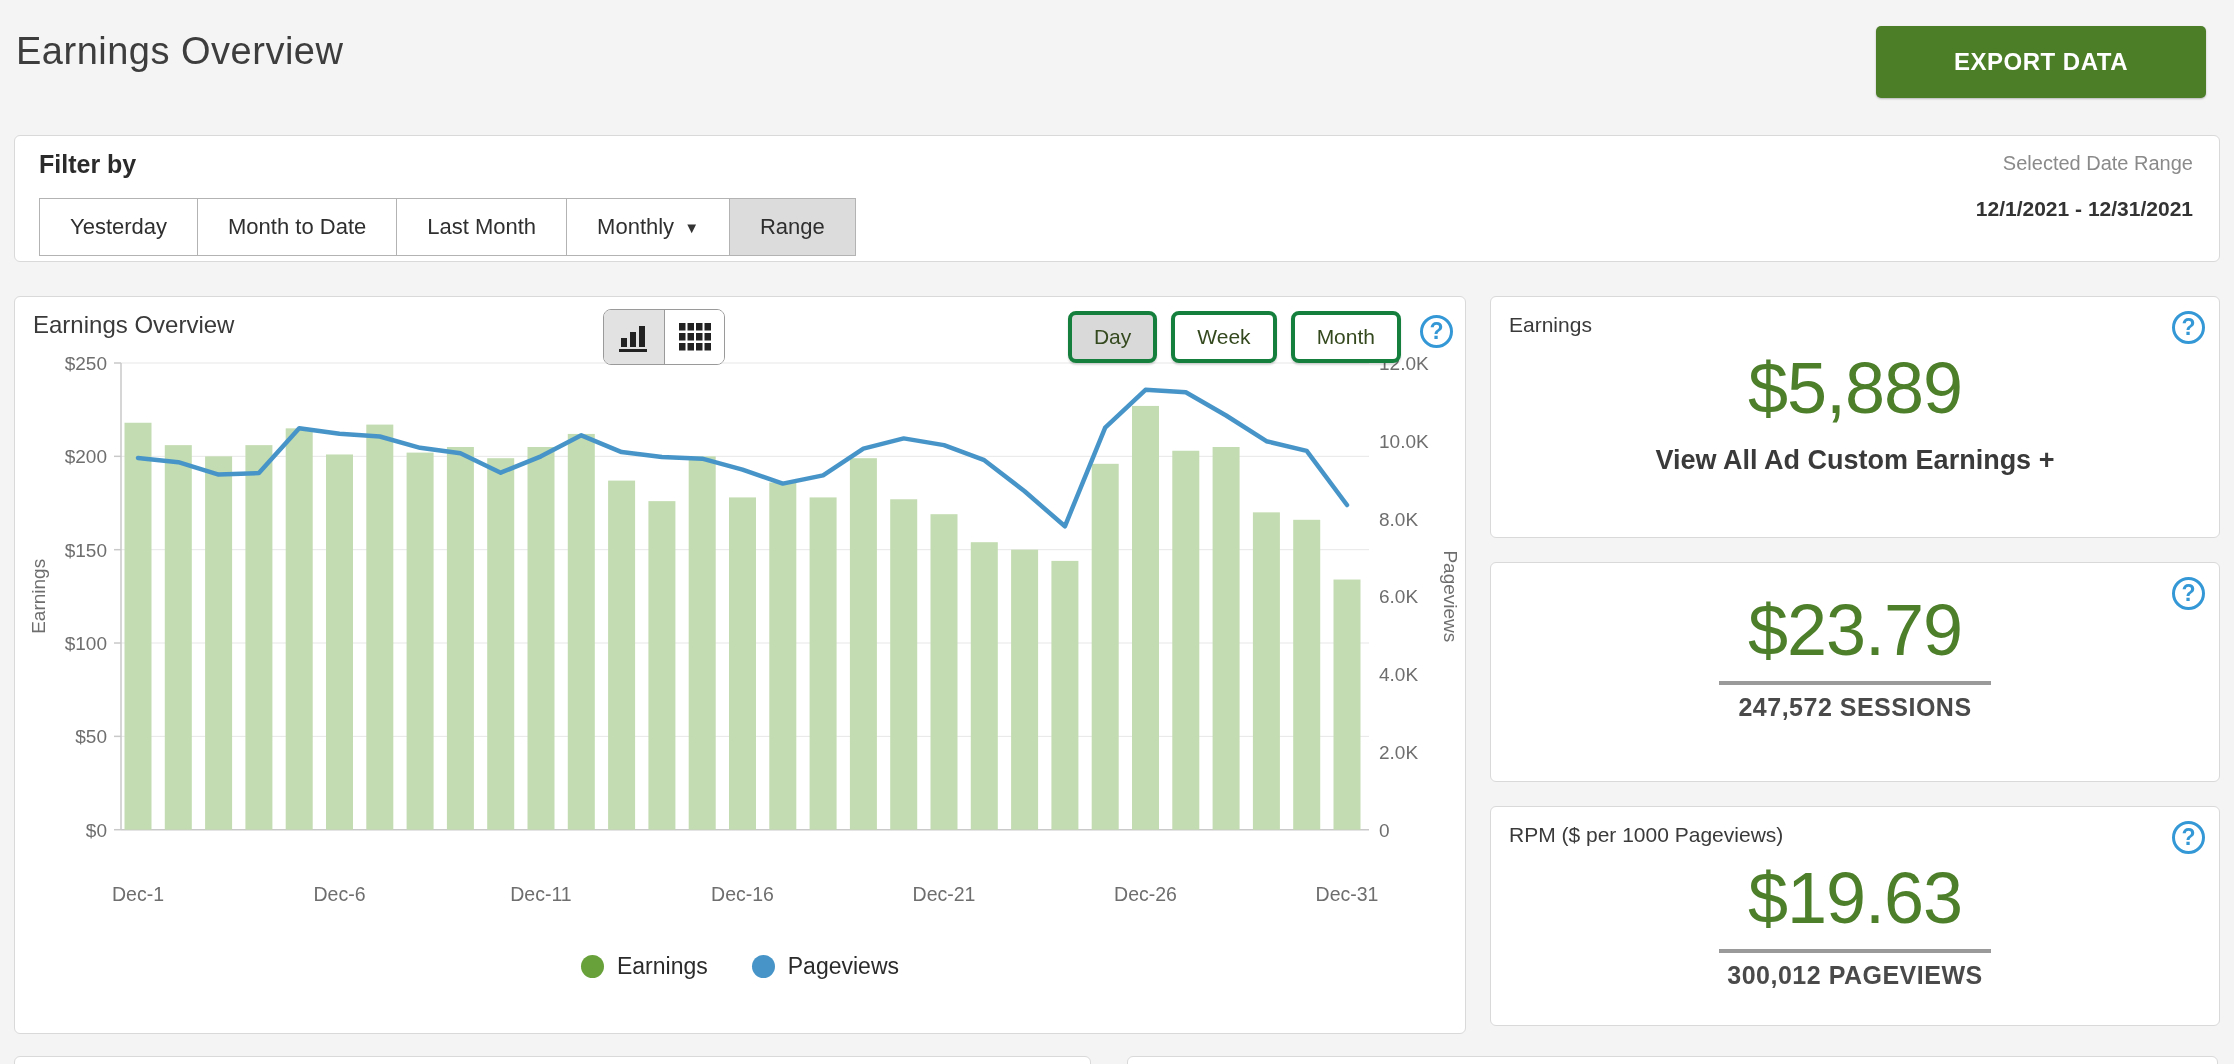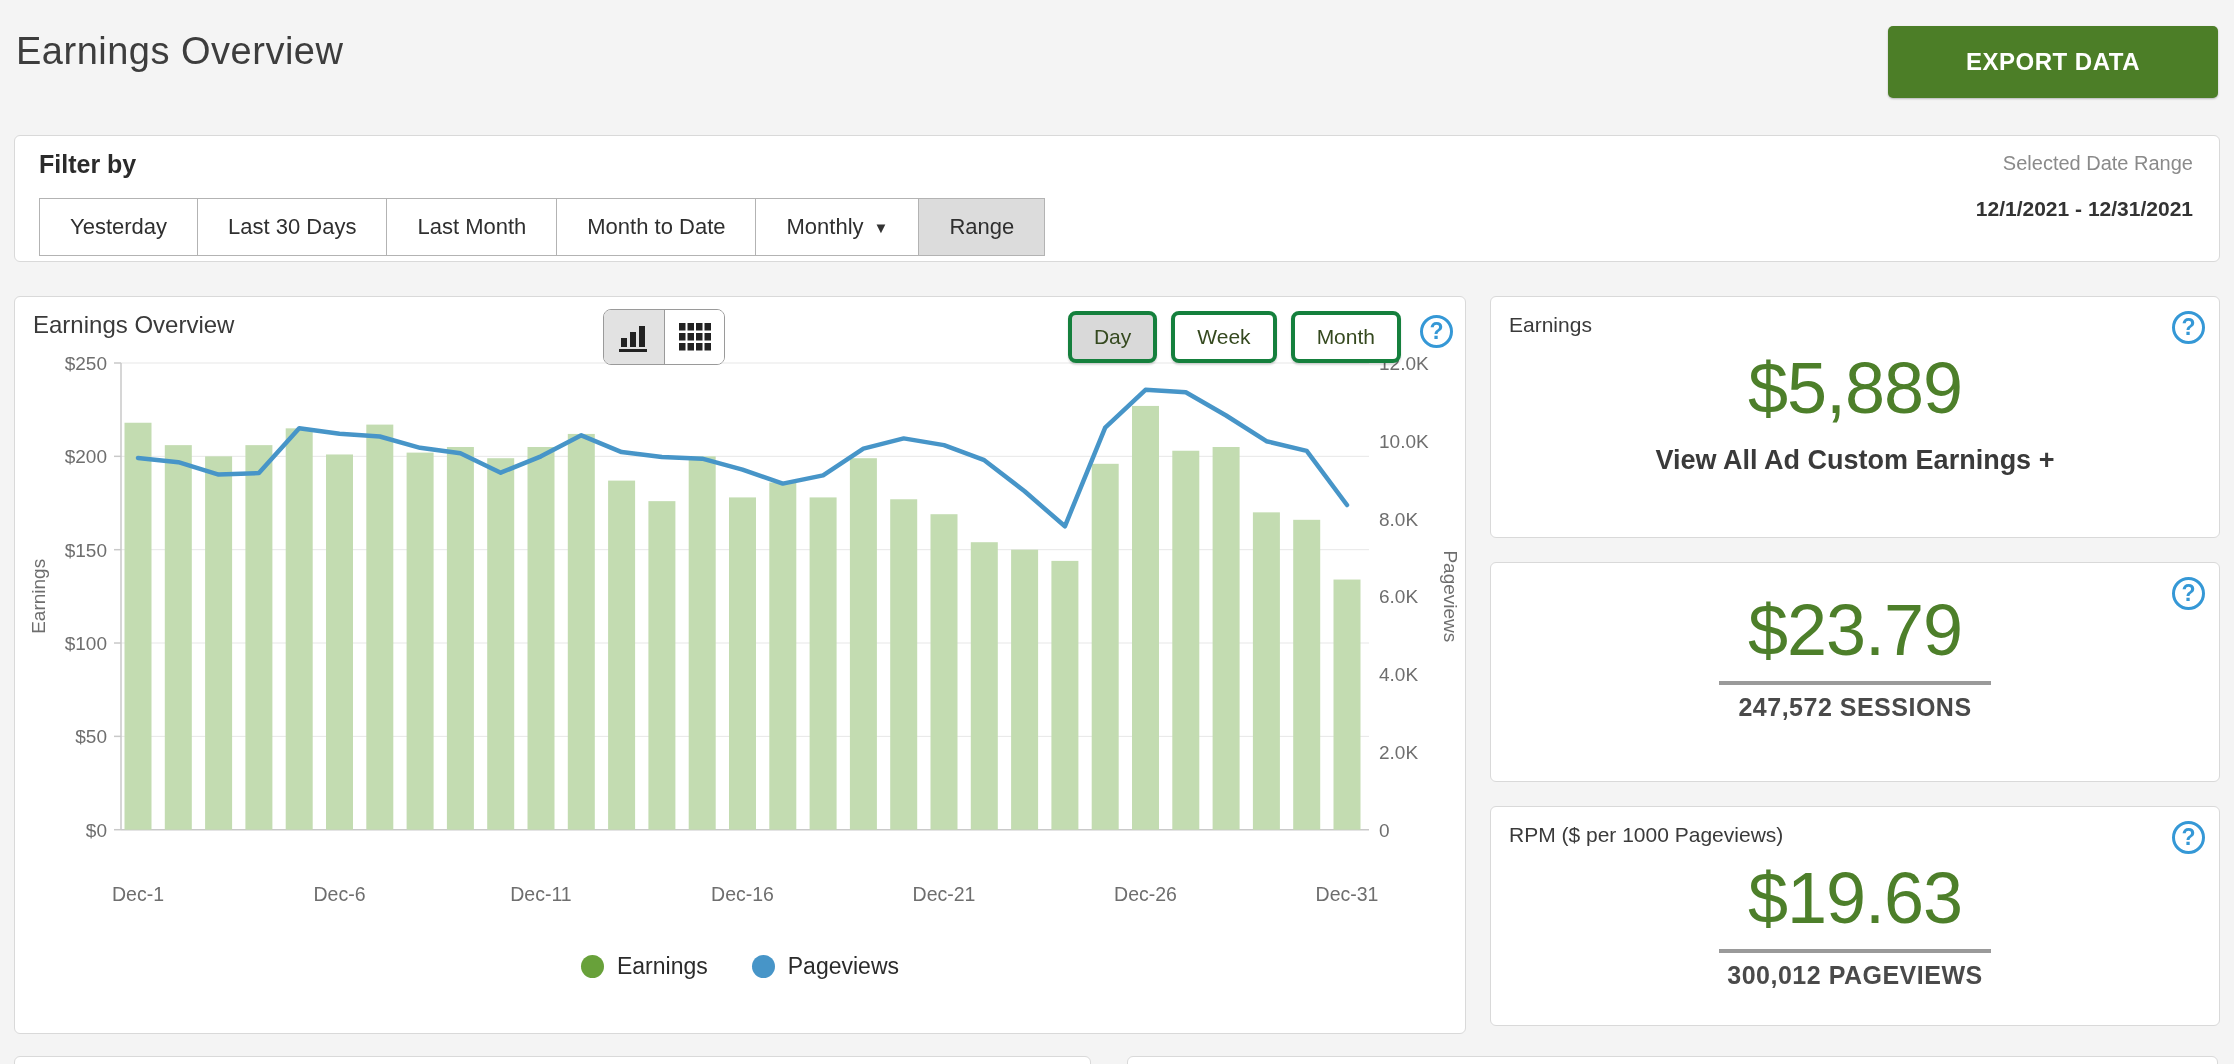--- a/index.html
+++ b/index.html
@@ -1,21 +1,21 @@
 <!DOCTYPE html>
 <html><head>
 <meta charset="utf-8">
 <style>
   html,body{margin:0;padding:0;}
   body{width:2234px;height:1064px;background:#f4f4f4;font-family:"Liberation Sans",sans-serif;overflow:hidden;}
   .page{position:relative;width:2234px;height:1064px;}
 
   
   .page-title{position:absolute;left:16px;top:30px;font-size:38px;font-weight:300;color:#3d3d3d;letter-spacing:0.5px;}
-  .export-btn{position:absolute;right:16px;top:26px;width:330px;height:72px;background:#4c7e27;color:#fff;
+  .export-btn{position:absolute;right:28px;top:26px;width:330px;height:72px;background:#4c7e27;color:#fff;
     font-size:24px;font-weight:bold;letter-spacing:0.5px;border:none;border-radius:5px;cursor:pointer;
     display:flex;align-items:center;justify-content:center;box-shadow:0 1px 2px rgba(0,0,0,.25);}
 
   
   .card{position:absolute;background:#fff;border:1px solid #d9d9d9;border-radius:6px;box-sizing:border-box;}
 
   
   .filter-card{left:14px;top:135px;width:2206px;height:127px;padding:14px 24px;}
   .filter-title{font-size:25px;font-weight:bold;color:#2b2b2b;}
   .filter-group{position:absolute;left:24px;top:62px;display:flex;}
@@ -70,23 +70,22 @@
 
 <div class="page">
 
   <div class="page-title">Earnings Overview</div>
   <button class="export-btn">EXPORT DATA</button>
 
   <div class="card filter-card">
     <div class="filter-title">Filter by</div>
     <div class="filter-group">
         <button class="filter-btn">Yesterday</button>
-        <button class="filter-btn">Last 30 Days</button>
+        <button class="filter-btn">Month to Date</button>
         <button class="filter-btn">Last Month</button>
-        <button class="filter-btn">Month to Date</button>
         <button class="filter-btn">Monthly<span class="caret">▼</span></button>
         <button class="filter-btn active">Range</button>
       </div>
     <div class="range-block">
       <div class="range-label">Selected Date Range</div>
       <div class="range-value">12/1/2021 - 12/31/2021</div>
     </div>
   </div>
 
   <div class="card chart-card">

